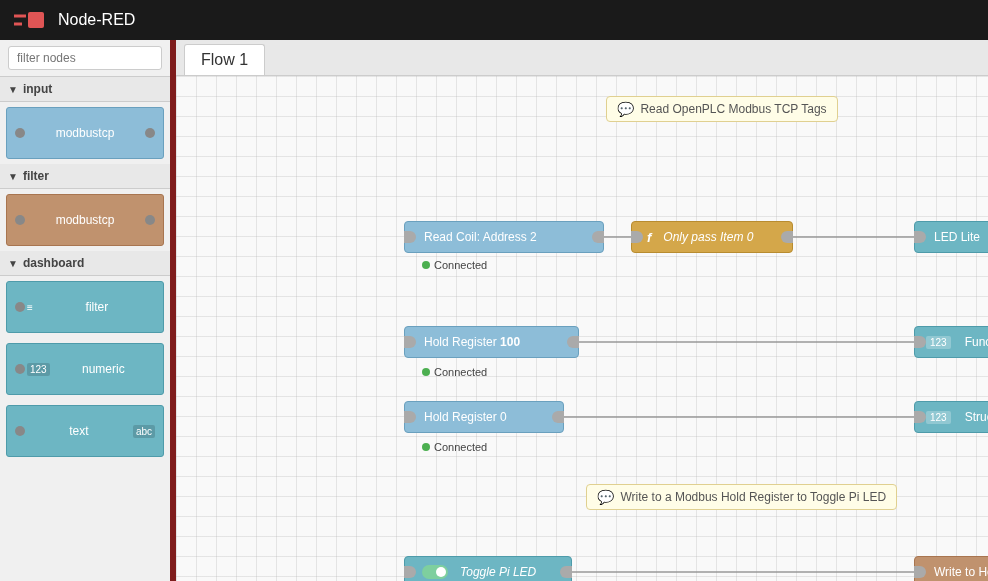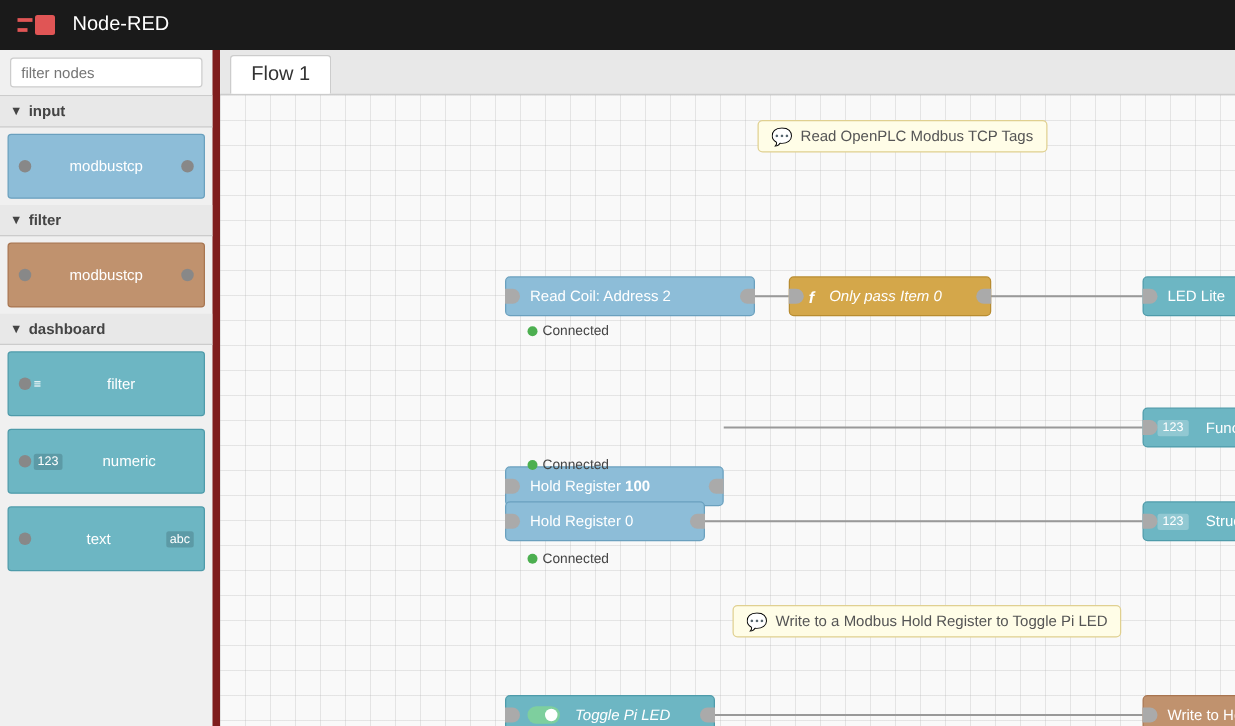--- a/index.html
+++ b/index.html
@@ -337,21 +337,21 @@
         <span class="fn-label" style="font-style:italic;">Only pass Item 0</span>
         <div class="fn-port-right"></div>
       </div>
 
       <div class="flow-node node-dashboard-led" style="left:738px; top:145px; width:118px;">
         <div class="fn-port-left"></div>
         <span class="fn-label">LED Lite</span>
 
       </div>
 
-      <div class="flow-node node-modbus-in" style="left:228px; top:250px; width:175px;margin-top:47px;">
+      <div class="flow-node node-modbus-in" style="left:228px; top:250px; width:175px;">
         <div class="fn-port-left"></div>
         <span class="fn-label">Hold Register <strong>100</strong></span>
         <div class="fn-port-right"></div>
       </div>
       <div class="status-label" style="left:246px; top:290px;">
         <div class="status-dot dot-green"></div>
         <span>Connected</span>
       </div>
 
       <div class="flow-node node-numeric" style="left:738px; top:250px; width:213px;">

